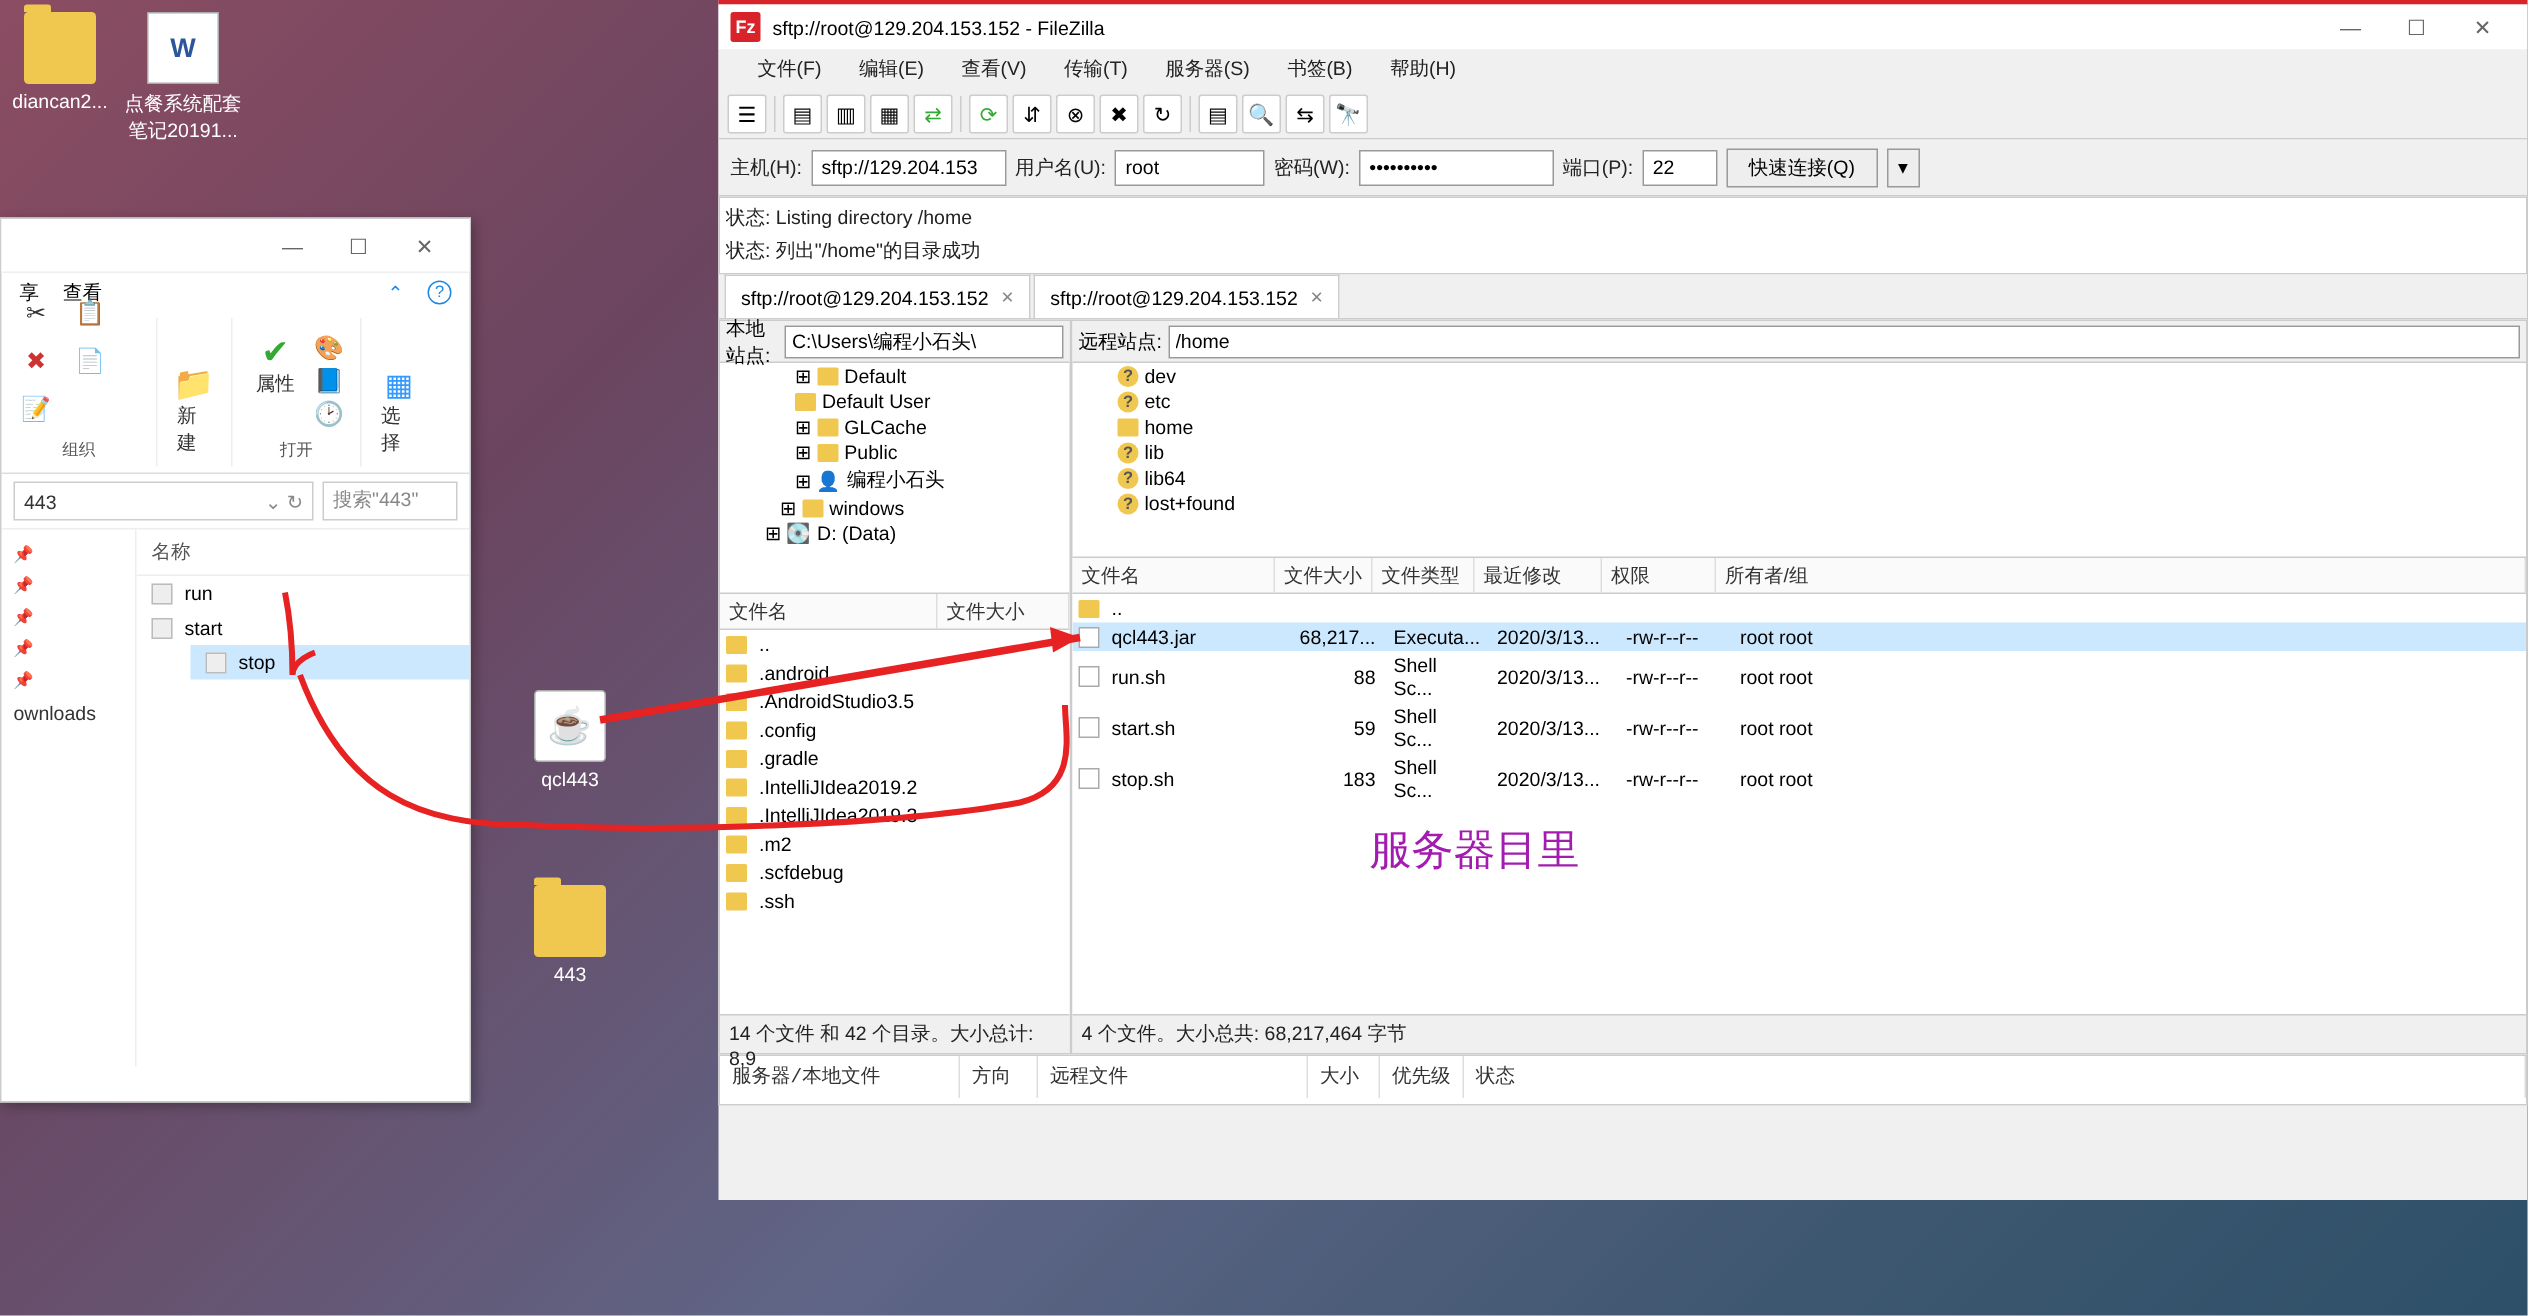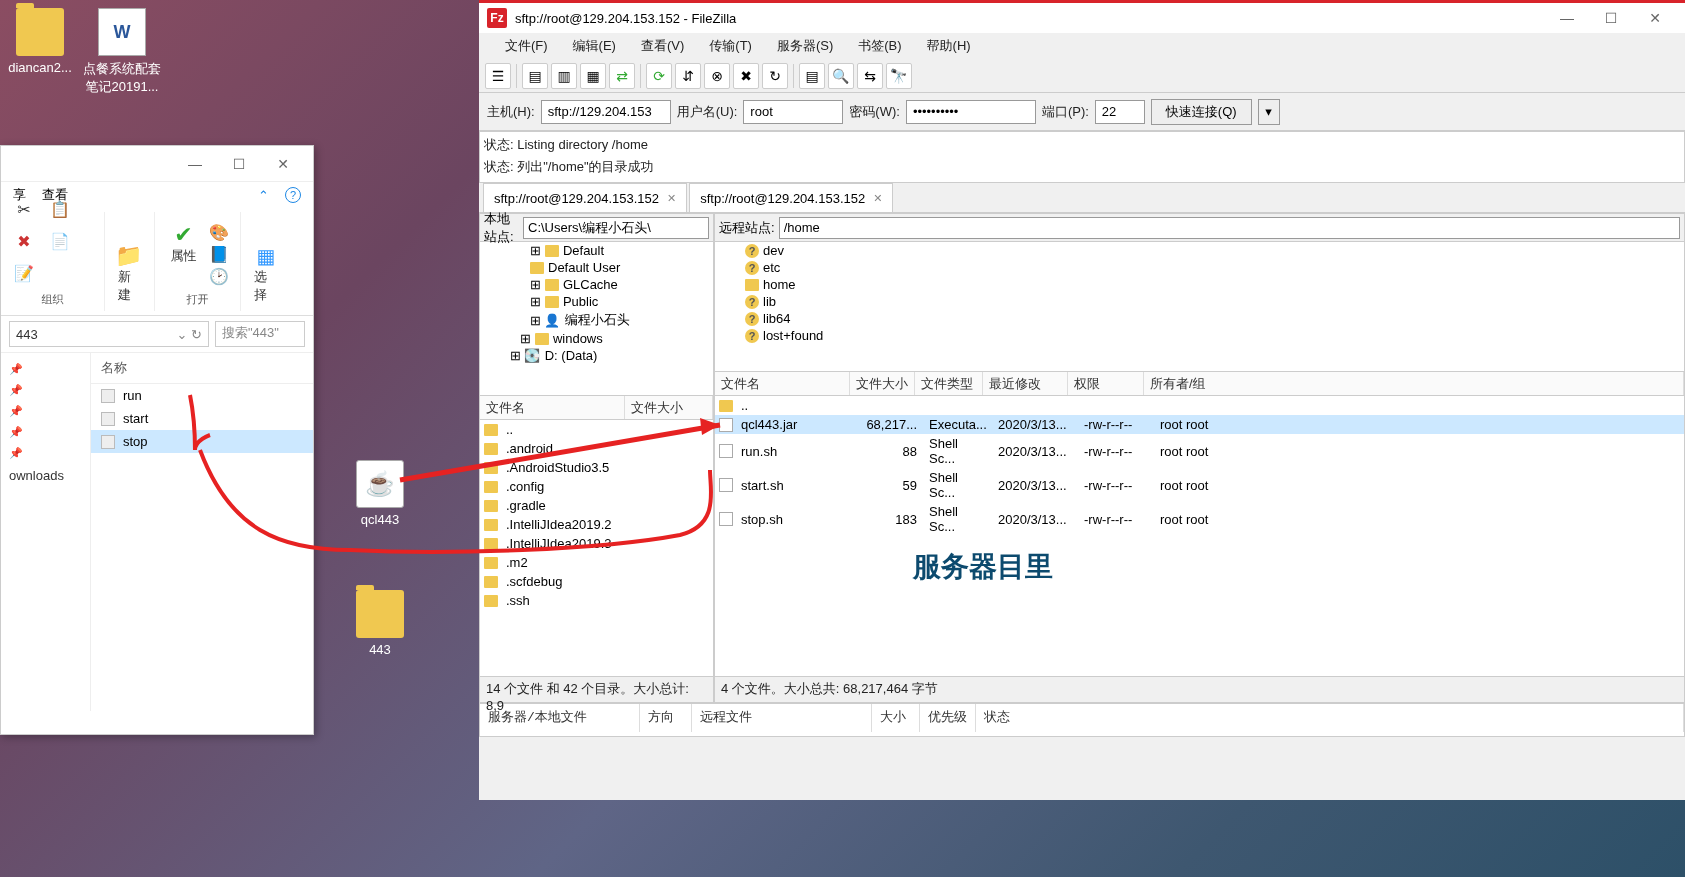--- a/index.html
+++ b/index.html
@@ -27,21 +27,21 @@
 .addr-bar { display:flex; align-items:center; gap:6px; padding:5px 8px; border-bottom:1px solid #eee;}
 .addr-box { flex:1; height:26px; border:1px solid #ccc; padding:2px 6px; display:flex; align-items:center; color:#333;}
 .search-box { width:90px; height:26px; border:1px solid #ccc; padding:2px 6px; color:#888;}
 .exp-body { display:flex; height:calc(100% - 36px - 30px - 108px - 36px - 20px);}
 .exp-nav { width:90px; border-right:1px solid #eee; padding-top:6px;}
 .nav-item { padding:4px 8px; color:#333; display:flex; gap:6px; align-items:center;}
 .pin { color:#888; font-size:11px;}
 .file-list { flex:1; }
 .fl-header { padding:6px 10px; color:#555; border-bottom:1px solid #eee;}
 .fl-item { padding:4px 10px; display:flex; align-items:center; gap:8px;}
-.fl-item.sel { background:#cce8ff;}
+.fl-item.sel { background:#cce8ff;margin-left:36px;}
 .fl-icon { width:14px; height:14px; background:#eee; border:1px solid #bbb;}
 
 
 .fz { position:absolute; left:479px; top:0; width:1206px; height:800px; background:#f0f0f0; border-top:3px solid #d8232a;}
 .fz-titlebar { height:30px; background:#fff; display:flex; align-items:center; padding:0 8px; justify-content:space-between;}
 .fz-title-left { display:flex; align-items:center; gap:8px;}
 .fz-logo { width:20px; height:20px; background:#d8232a; color:#fff; font-weight:bold; display:flex; align-items:center; justify-content:center; border-radius:2px; font-size:12px;}
 .fz-menubar { height:26px; background:#f0f0f0; display:flex; align-items:center; gap:13px; padding:0 20px;}
 .fz-menu { padding:2px 6px; color:#222;}
 .fz-toolbar { height:34px; background:#f0f0f0; display:flex; align-items:center; gap:3px; padding:2px 6px; border-bottom:1px solid #ccc;}
@@ -75,21 +75,21 @@
 .list-row { display:flex; padding:2px 4px; align-items:center; gap:4px;}
 .list-row .cell { padding:0 4px;}
 .list-row.sel { background:#cce8ff;}
 .file-ic { width:14px; height:14px; background:#fff; border:1px solid #aaa; display:inline-block;}
 .pane-status { height:26px; border-top:1px solid #ccc; background:#f0f0f0; padding:3px 6px; color:#222;}
 .fz-transfer { height:34px; border:1px solid #ccc; background:#fff;}
 .transfer-hdr { display:flex; height:28px;}
 .transfer-hdr .tcol { padding:4px 8px; border-right:1px solid #ddd; color:#333;}
 
 
-.annotation-text { position:absolute; color:#0c4a6e; font-size:28px; font-weight:700;}
+.annotation-text { position:absolute; color:#a21caf; font-size:28px; font-weight:400;}
 svg.anno { position:absolute; pointer-events:none; }
 </style>
 </head>
 <body>
 
 <div class="desktop-icon" style="left:0;top:8px;">
   <div class="di-img folder-img"></div>
   <div>diancan2...</div>
 </div>
 <div class="desktop-icon" style="left:82px;top:8px;">

